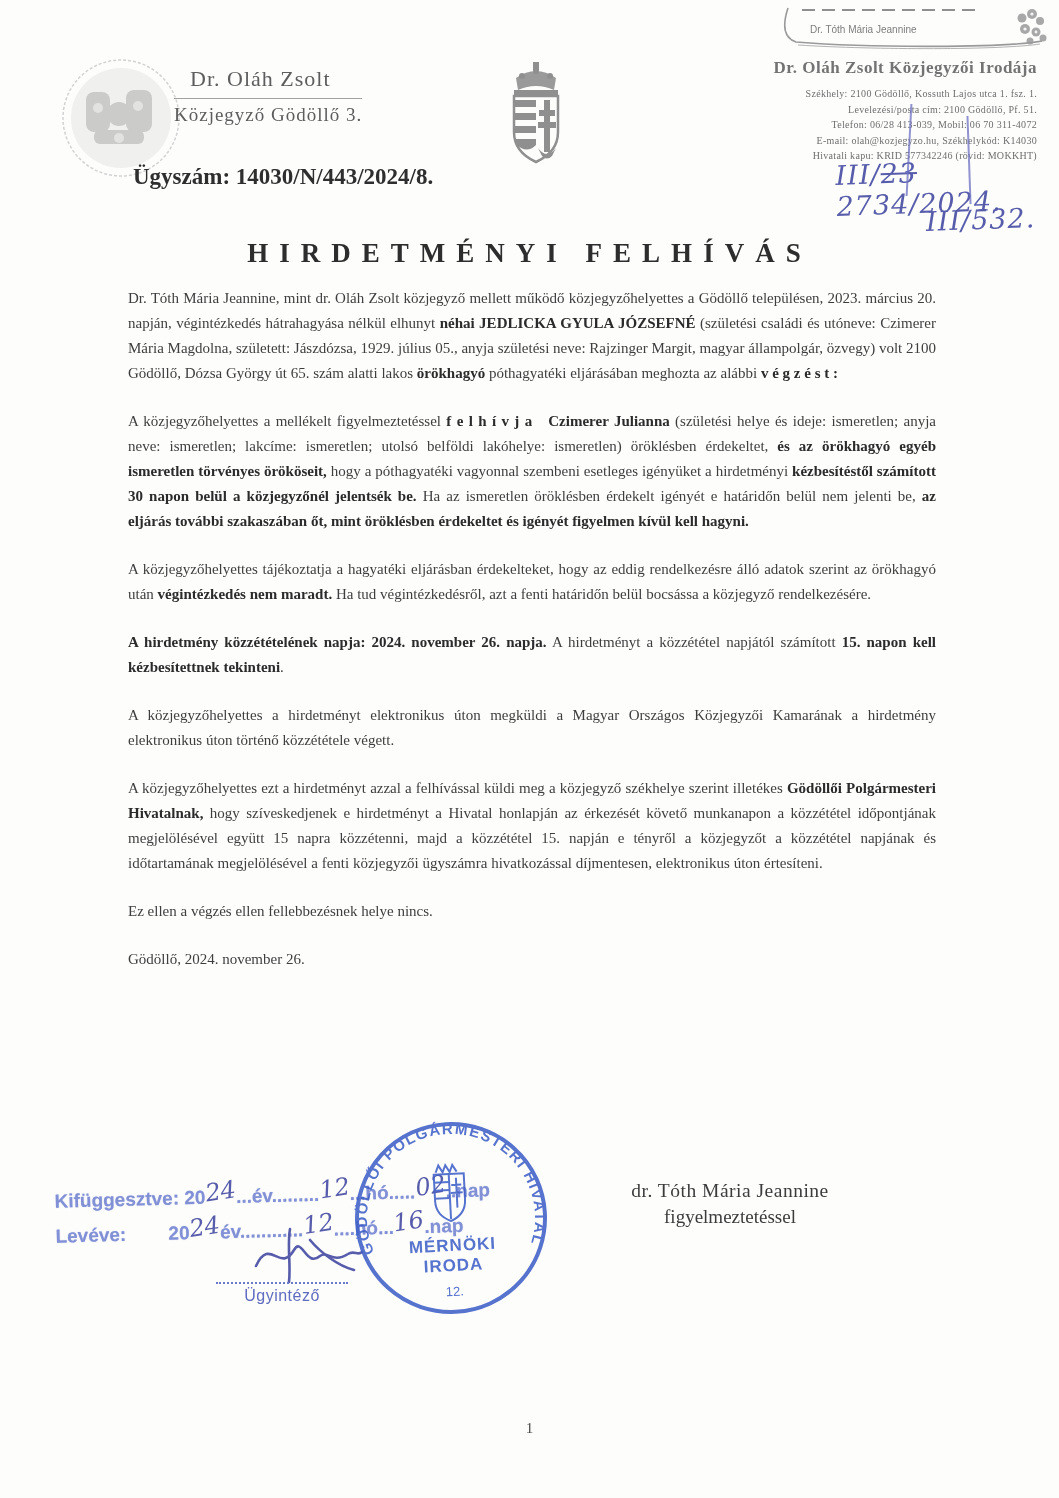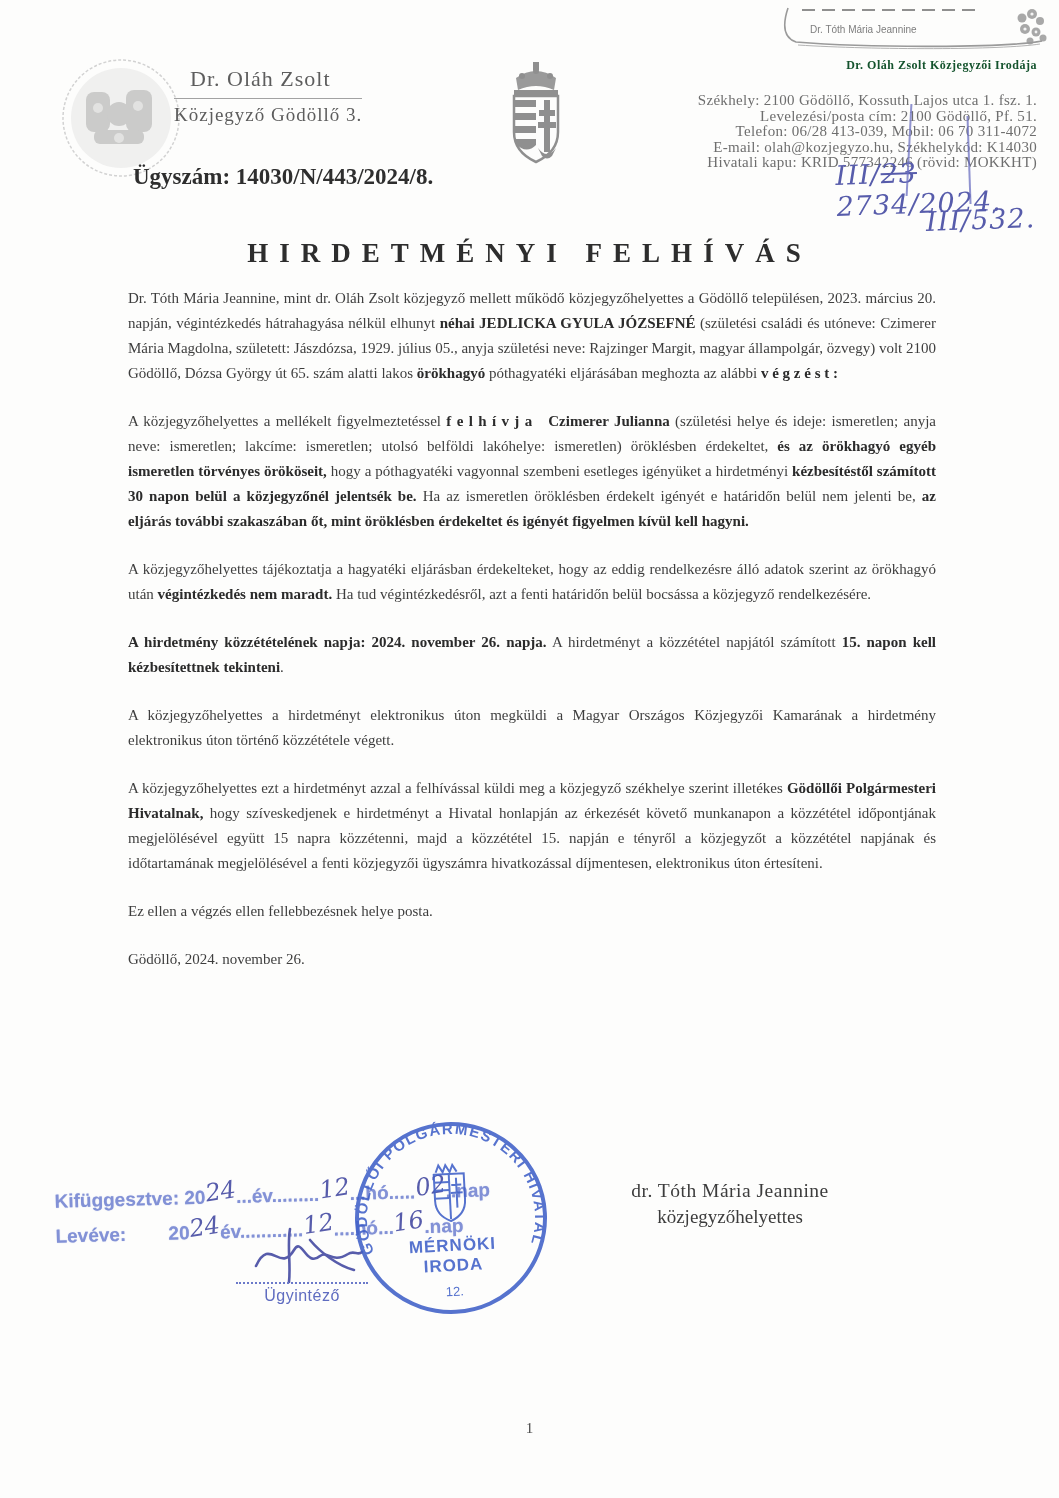--- a/index.html
+++ b/index.html
@@ -9,22 +9,22 @@
   .seal-left{position:absolute;left:60px;top:56px;width:122px;height:124px;}
   .notary-name-block{position:absolute;left:174px;top:66px;color:#5d5d5d;}
   .notary-name{font-size:22px;letter-spacing:1px;margin-left:16px;}
   .name-rule{width:188px;border-top:1px solid #a2a2a2;margin:6px 0 5px 0;}
   .notary-title{font-size:19px;letter-spacing:1px;}
   .fragment{position:absolute;left:780px;top:2px;width:276px;height:52px;color:#7a7a7a;}
   .fragment-name{position:absolute;left:30px;top:22px;font-family:"Liberation Sans",sans-serif;
                  font-size:10px;color:#7d7d7d;}
   .ornament{position:absolute;left:1010px;top:8px;}
   .office-block{position:absolute;right:22px;top:58px;text-align:right;}
-  .office-name{font-size:12px;font-weight:bold;color:#14532d;letter-spacing:.5px;margin-bottom:20px;}
-  .office-line{font-size:15px;line-height:15.5px;color:#6e6e6e;letter-spacing:.3px;}
+  .office-name{font-size:17px;font-weight:bold;color:#737373;letter-spacing:.5px;margin-bottom:8px;}
+  .office-line{font-size:10px;line-height:15.5px;color:#6e6e6e;letter-spacing:.3px;}
   .case-number{position:absolute;left:133px;top:164px;font-size:23px;font-weight:bold;color:#2e2e2e;}
   
   .hand, .hand-ref{font-family:"DejaVu Serif",serif;font-style:italic;color:#575cab;}
   .hand-ref{position:absolute;font-size:27px;letter-spacing:1px;transform:rotate(-2deg);}
   .ref1{left:836px;top:156px;}
   .ref2{left:926px;top:204px;}
   .strike{text-decoration:line-through;}
   .pen-stroke{position:absolute;width:2px;background:#6b6fc0;opacity:.75;}
   .ps1{left:908px;top:104px;height:92px;transform:rotate(3deg);}
   .ps2{left:968px;top:116px;height:88px;transform:rotate(-2deg);}
@@ -36,21 +36,21 @@
   .bodytext p{margin:0 0 23px 0;}
   .bodytext .b{font-weight:bold;color:#2b2b2b;}
   .dateline{margin-top:2px;}
   
   .posting-stamp{position:absolute;left:55px;top:1180px;font-family:"Liberation Sans",sans-serif;
                  font-weight:bold;font-size:19px;color:#8291d6;transform:rotate(-1.5deg);
                  text-shadow:0 0 1px rgba(130,145,214,.6);}
   .posting-stamp .row{margin-bottom:7px;white-space:nowrap;}
   .posting-stamp .hand{display:inline-block;font-size:24px;font-weight:normal;
                        transform:translateY(-4px) rotate(-7deg);text-shadow:none;}
-  .clerk-block{position:absolute;left:236px;top:1282px;width:132px;text-align:center;}
+  .clerk-block{position:absolute;left:216px;top:1282px;width:132px;text-align:center;}
   .clerk-dots{border-bottom:2px dotted #6b79c9;height:0;margin-bottom:3px;}
   .clerk-label{font-family:"Liberation Sans",sans-serif;font-size:16px;color:#5f6cc0;letter-spacing:.5px;}
   .signature-squiggle{position:absolute;left:250px;top:1226px;}
   .round-stamp{position:absolute;left:346px;top:1120px;transform:rotate(-3deg);opacity:.88;}
   .sig-block{position:absolute;left:588px;top:1180px;width:284px;text-align:center;color:#3c3c3c;}
   .sig-name{font-size:19.5px;letter-spacing:.5px;}
   .sig-title{font-size:19px;margin-top:4px;}
   .page-number{position:absolute;left:0;right:0;top:1420px;text-align:center;
                font-size:15px;color:#4a4a4a;}
 </style>
@@ -147,21 +147,21 @@
 
   <div class="doc-title">HIRDETMÉNYI FELHÍVÁS</div>
 
   <div class="bodytext">
     <p><span>Dr. Tóth Mária Jeannine, mint dr. Oláh Zsolt közjegyző mellett működő közjegyzőhelyettes a Gödöllő településen, 2023. március 20. napján, végintézkedés hátrahagyása nélkül elhunyt </span><span class="b">néhai JEDLICKA GYULA JÓZSEFNÉ</span><span> (születési családi és utóneve: Czimerer Mária Magdolna, született: Jászdózsa, 1929. július 05., anyja születési neve: Rajzinger Margit, magyar állampolgár, özvegy) volt 2100 Gödöllő, Dózsa György út 65. szám alatti lakos </span><span class="b">örökhagyó</span><span> póthagyatéki eljárásában meghozta az alábbi </span><span class="b">v é g z é s t :</span></p>
     <p><span>A közjegyzőhelyettes a mellékelt figyelmeztetéssel </span><span class="b">f e l h í v j a&nbsp;&nbsp; Czimerer Julianna</span><span> (születési helye és ideje: ismeretlen; anyja neve: ismeretlen; lakcíme: ismeretlen; utolsó belföldi lakóhelye: ismeretlen) öröklésben érdekeltet, </span><span class="b">és az örökhagyó egyéb ismeretlen törvényes örököseit,</span><span> hogy a póthagyatéki vagyonnal szembeni esetleges igényüket a hirdetményi </span><span class="b">kézbesítéstől számított 30 napon belül a közjegyzőnél jelentsék be.</span><span> Ha az ismeretlen öröklésben érdekelt igényét e határidőn belül nem jelenti be, </span><span class="b">az eljárás további szakaszában őt, mint öröklésben érdekeltet és igényét figyelmen kívül kell hagyni.</span></p>
     <p><span>A közjegyzőhelyettes tájékoztatja a hagyatéki eljárásban érdekelteket, hogy az eddig rendelkezésre álló adatok szerint az örökhagyó után </span><span class="b">végintézkedés nem maradt.</span><span> Ha tud végintézkedésről, azt a fenti határidőn belül bocsássa a közjegyző rendelkezésére.</span></p>
     <p><span class="b">A hirdetmény közzétételének napja: 2024. november 26. napja.</span><span> A hirdetményt a közzététel napjától számított </span><span class="b">15. napon kell kézbesítettnek tekinteni</span><span>.</span></p>
     <p><span>A közjegyzőhelyettes a hirdetményt elektronikus úton megküldi a Magyar Országos Közjegyzői Kamarának a hirdetmény elektronikus úton történő közzététele végett.</span></p>
     <p><span>A közjegyzőhelyettes ezt a hirdetményt azzal a felhívással küldi meg a közjegyző székhelye szerint illetékes </span><span class="b">Gödöllői Polgármesteri Hivatalnak,</span><span> hogy szíveskedjenek e hirdetményt a Hivatal honlapján az érkezését követő munkanapon a közzététel időpontjának megjelölésével együtt 15 napra közzétenni, majd a közzététel 15. napján e tényről a közjegyzőt a közzététel napjának és időtartamának megjelölésével a fenti közjegyzői ügyszámra hivatkozással díjmentesen, elektronikus úton értesíteni.</span></p>
-    <p><span>Ez ellen a végzés ellen fellebbezésnek helye posta.</span></p>
+    <p><span>Ez ellen a végzés ellen fellebbezésnek helye nincs.</span></p>
     <p class="dateline">Gödöllő, 2024. november 26.</p>
   </div>
 
   <div class="posting-stamp">
     <div class="row"><span>Kifüggesztve: 20</span><span class="hand">24</span><span>...év.........</span><span class="hand">12</span><span>...hó.....</span><span class="hand">02</span><span>..nap</span></div>
     <div class="row"><span>Levéve:&nbsp;&nbsp;&nbsp;&nbsp;&nbsp;&nbsp;&nbsp;&nbsp;20</span><span class="hand">24</span><span>év............</span><span class="hand">12</span><span>....hó...</span><span class="hand">16</span><span>.nap</span></div>
   </div>
 
   <svg class="signature-squiggle" width="115" height="60" viewBox="0 0 115 60">
     <g stroke="#575cab" stroke-width="2.6" fill="none" stroke-linecap="round">
@@ -192,18 +192,18 @@
       <line x1="90" y1="78" x2="105" y2="78"></line>
       <path d="M112,58 v30 M107,65 h10 M106,73 h12"></path>
     </g>
     <text x="105" y="131" text-anchor="middle" font-family="Liberation Sans, sans-serif" font-size="17" font-weight="bold" fill="#4060c8" letter-spacing="1">MÉRNÖKI</text>
     <text x="105" y="151" text-anchor="middle" font-family="Liberation Sans, sans-serif" font-size="17" font-weight="bold" fill="#4060c8" letter-spacing="1">IRODA</text>
     <text x="105" y="176" text-anchor="middle" font-family="Liberation Sans, sans-serif" font-size="13" fill="#4060c8">12.</text>
   </svg>
 
   <div class="sig-block">
     <div class="sig-name">dr. Tóth Mária Jeannine</div>
-    <div class="sig-title">közjegyzőhelyettes</div>
+    <div class="sig-title">figyelmeztetéssel</div>
   </div>
 
   <div class="page-number">1</div>
 
 </div>
 
 </body></html>

